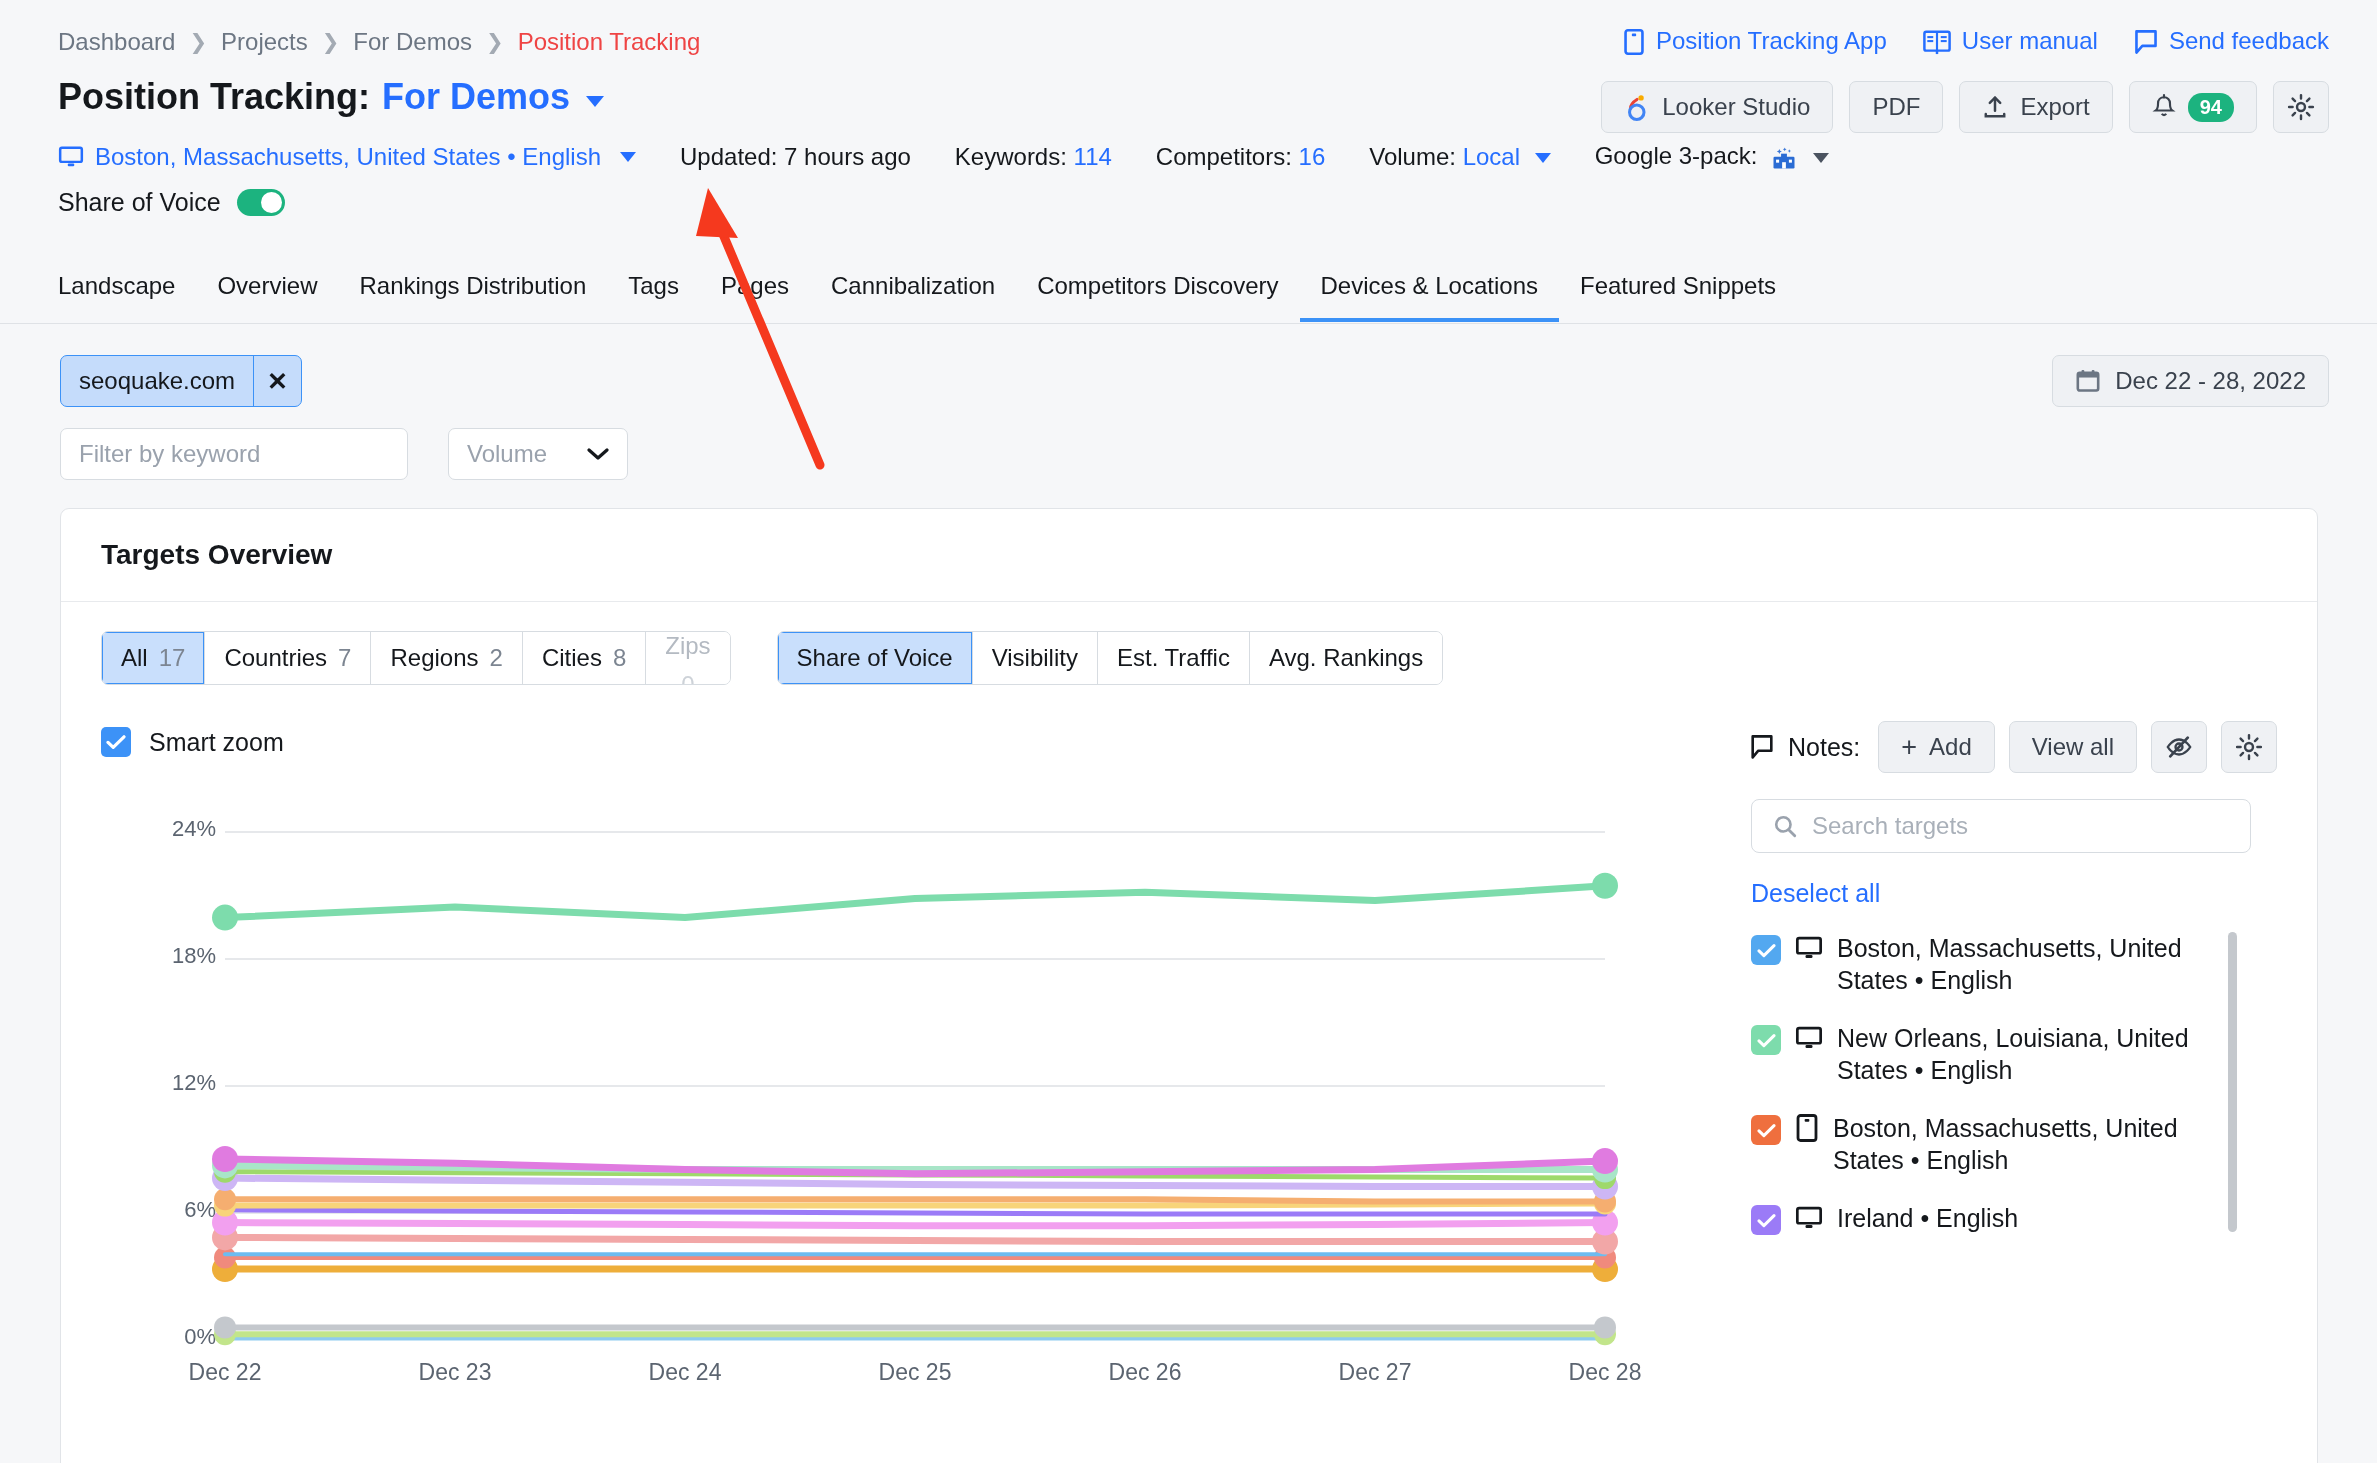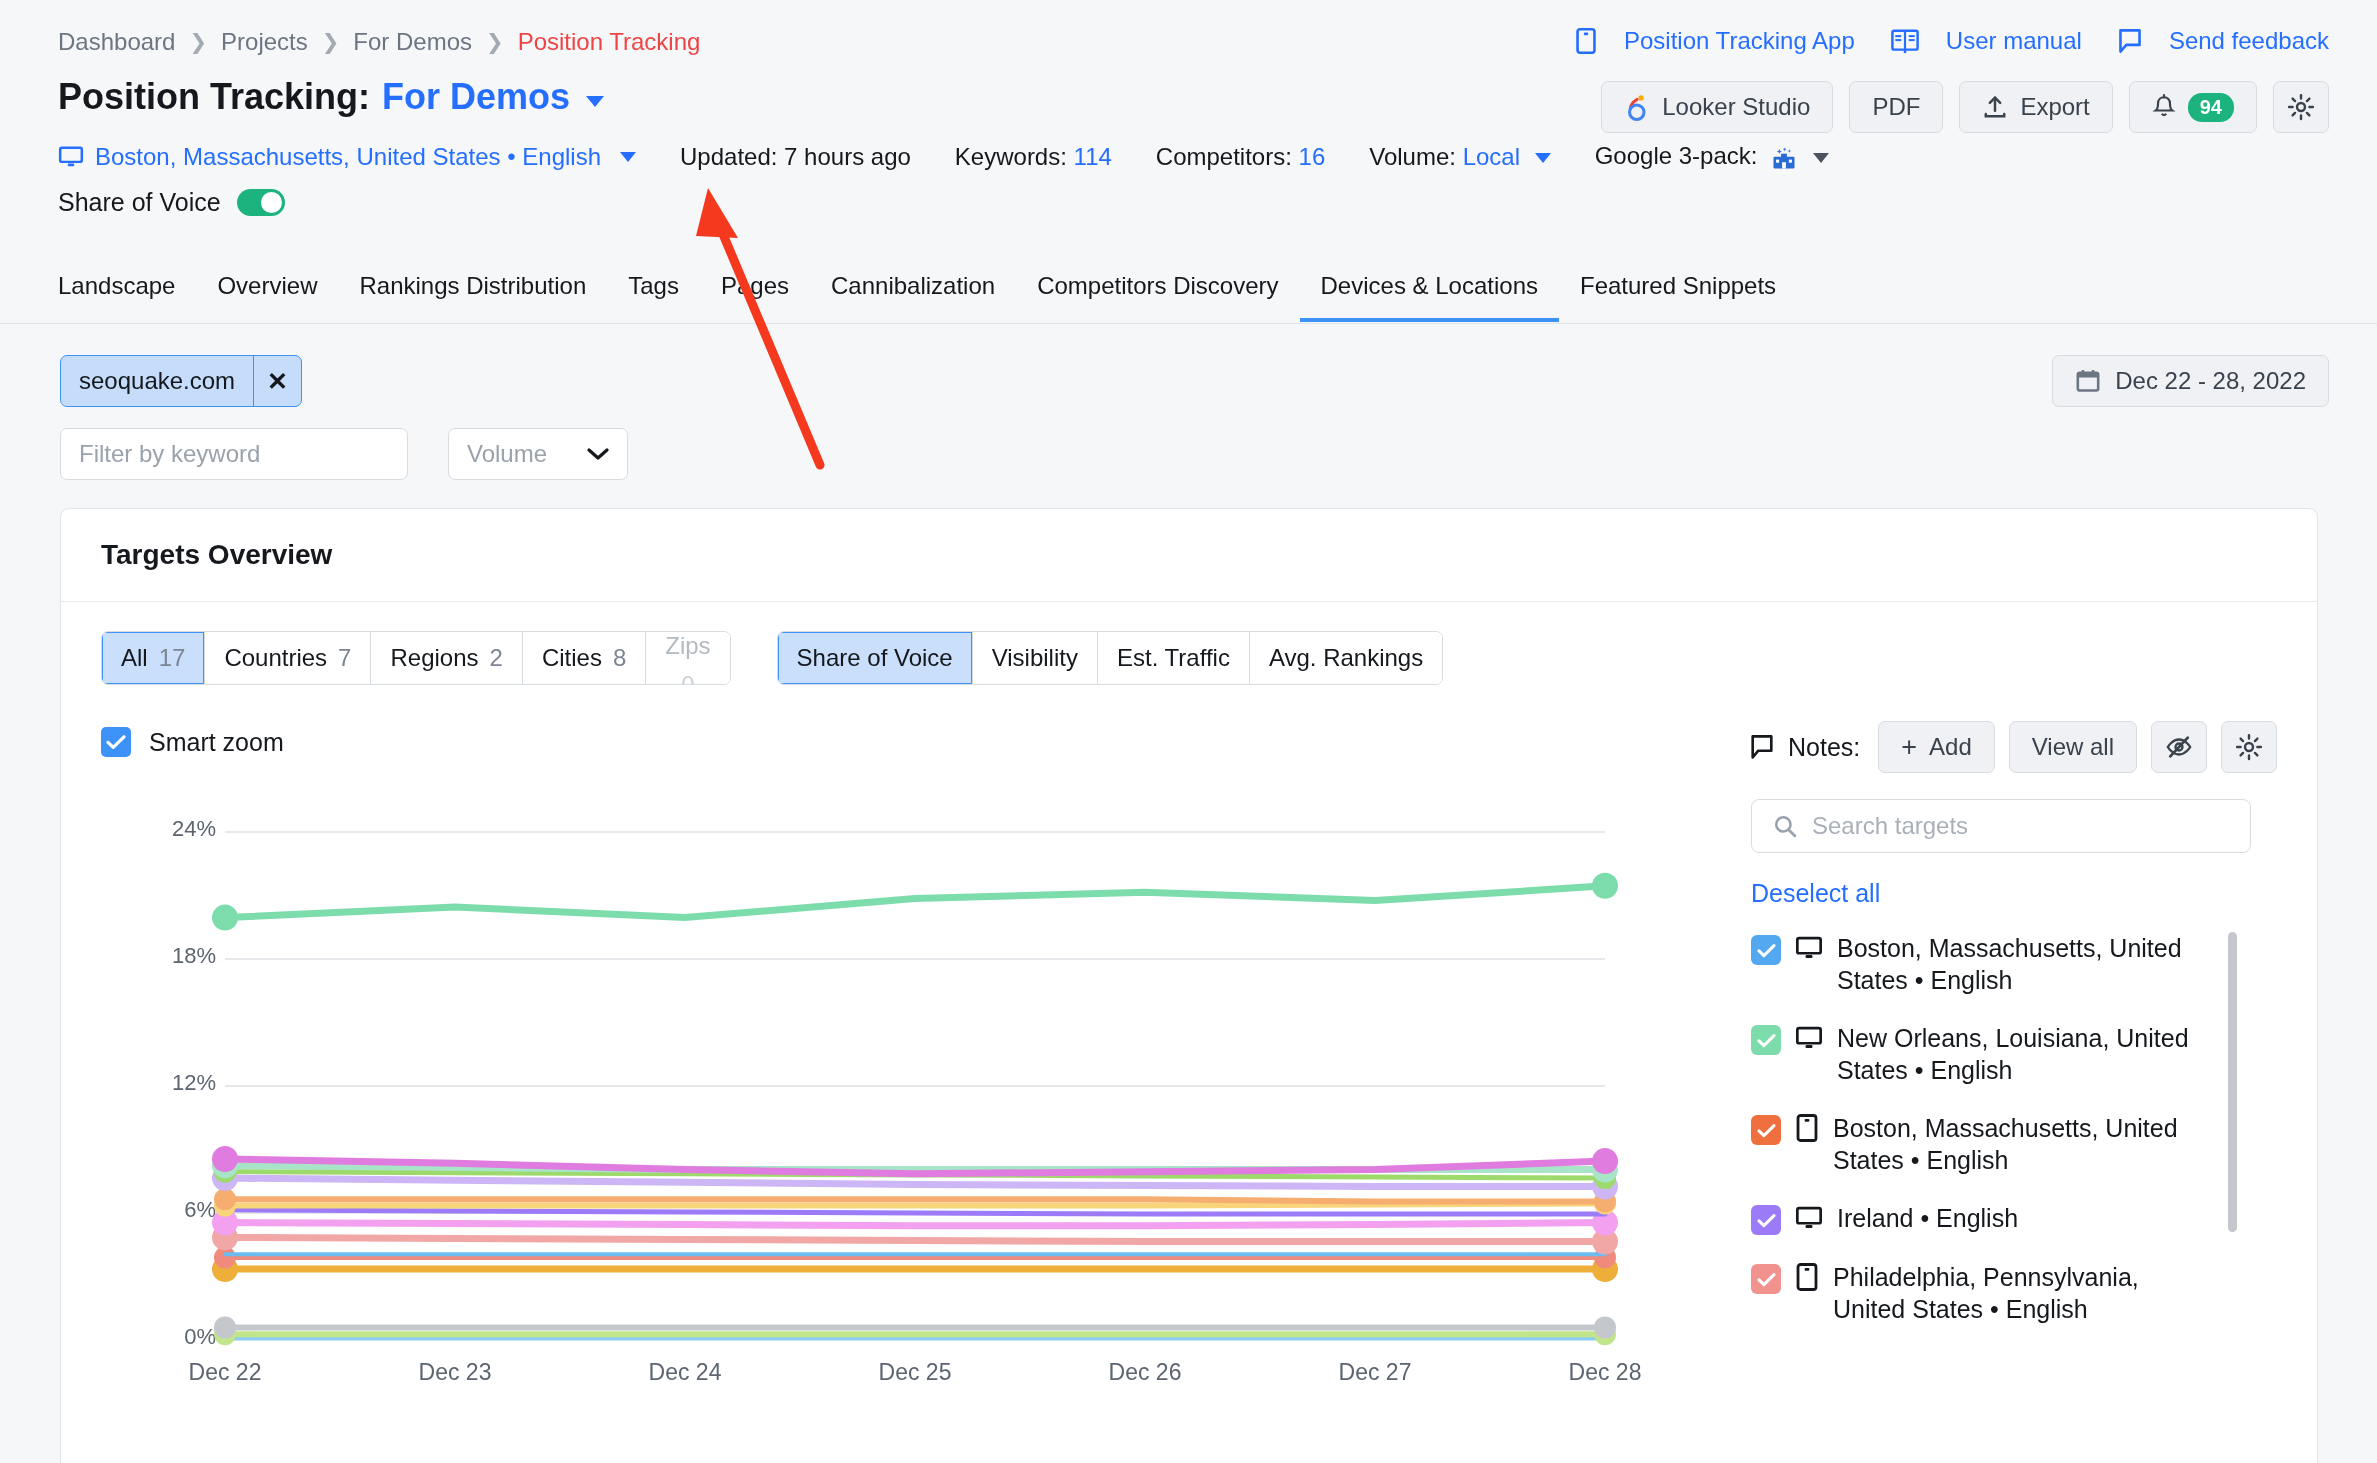--- a/index.html
+++ b/index.html
@@ -63,21 +63,21 @@
     position: absolute; right: 3px; top: 3px;
     width: 21px; height: 21px; border-radius: 50%; background: #fff;
   }
 
   
   .hdr-links {
     position: absolute; right: 48px; top: 27px;
     display: flex; align-items: center; gap: 36px;
     font-size: 24px; color: #256eff;
   }
-  .hdr-link { display: flex; align-items: center; gap: 27px; color: #256eff; }
+  .hdr-link { display: flex; align-items: flex-end; gap: 11px; color: #256eff; }
 
   .hdr-btns {
     position: absolute; right: 48px; top: 81px;
     display: flex; align-items: center; gap: 16px;
   }
   .btn {
     height: 52px; border: 1px solid #d7dce1; border-radius: 7px;
     background: #eff1f4; display: flex; align-items: center; gap: 12px;
     padding: 0 22px; font-size: 24px; color: #3a424d; cursor: pointer;
   }
@@ -601,32 +601,20 @@
             <svg width="19" height="15" viewBox="0 0 20 16">
               <path d="M2 8.4 7.2 13.4 18 2.8" fill="none" stroke="#fff" stroke-width="3.2" stroke-linecap="round" stroke-linejoin="round"></path>
             </svg>
           </span>
           <svg class="ticon" width="28" height="28" viewBox="0 0 24 24">
             <rect x="2" y="3.5" width="20" height="13" rx="1.6" fill="none" stroke="#15181c" stroke-width="2.3"></rect>
             <rect x="9" y="18" width="6" height="2.6" rx="1" fill="#15181c"></rect>
           </svg>
           <span class="tlabel">Ireland • English</span>
         </div>
-        <div class="titem">
-          <span class="tcheck" style="background:#f2928f">
-            <svg width="19" height="15" viewBox="0 0 20 16">
-              <path d="M2 8.4 7.2 13.4 18 2.8" fill="none" stroke="#fff" stroke-width="3.2" stroke-linecap="round" stroke-linejoin="round"></path>
-            </svg>
-          </span>
-          <svg class="ticon" width="24" height="28" viewBox="0 0 18 24">
-            <rect x="1.3" y="1.3" width="15.4" height="21.4" rx="2.2" fill="none" stroke="#15181c" stroke-width="2.4"></rect>
-            <rect x="7" y="4.2" width="4" height="2.4" rx="0.8" fill="#15181c"></rect>
-          </svg>
-          <span class="tlabel">Philadelphia, Pennsylvania, United States • English</span>
-        </div>
       </div>
   </div>
 </div>
 
 <svg class="arrow" width="180" height="290" viewBox="0 0 180 290">
   <path d="M130 285 L22 28" stroke="#f5391e" stroke-width="9" stroke-linecap="round"></path>
   <path d="M18 8 L48 58 L6 56 Z" fill="#f5391e"></path>
 </svg>
 
 </body></html>

